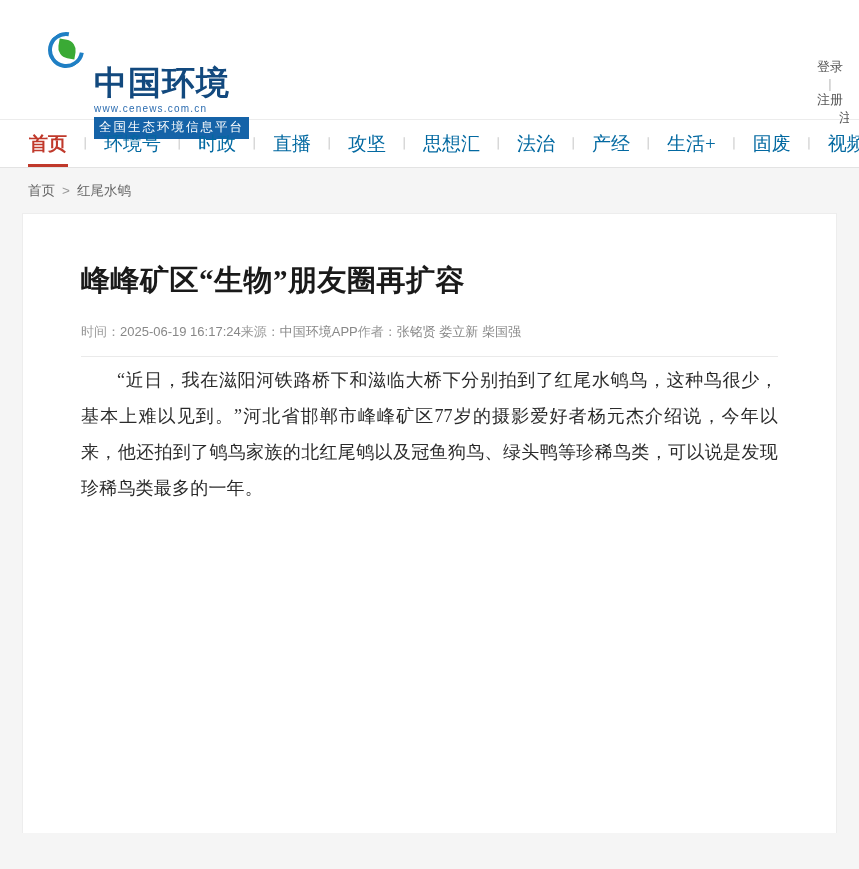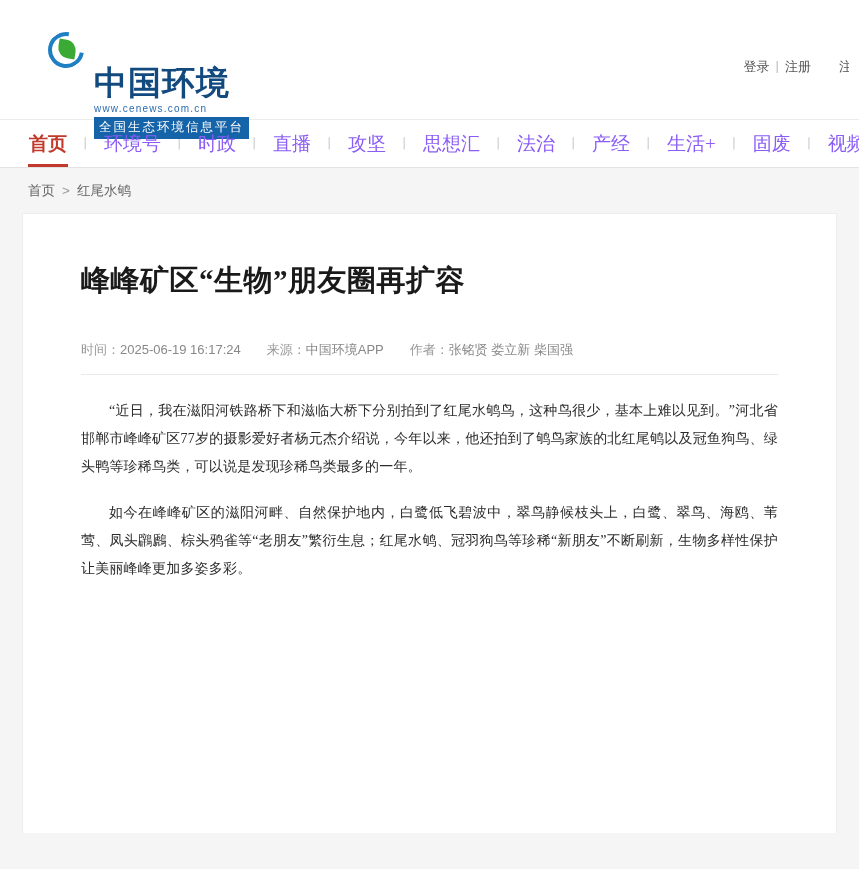--- a/index.html
+++ b/index.html
@@ -73,23 +73,24 @@
     letter-spacing: 2px;
     padding: 2px 5px 3px 5px;
     display: inline-block;
     width: fit-content;
     font-family: Liberation Serif, serif;
   }
   .header-right {
     position: absolute;
     right: 10px; top: 58px;
     display: flex;
-    align-items: flex-start;
+    align-items: center;
     font-size: 13px;
     color: #555;
+    flex-direction: column;
   }
   .header-right a {
     color: #555; text-decoration: none;
   }
   .header-right .sep { margin: 0 6px; color: #bbb; }
   .header-right .cut {
     margin-left: 28px;
     color: #555;
     overflow: hidden;
     width: 10px;
@@ -103,21 +104,21 @@
     display: flex;
     align-items: center;
     padding-left: 28px;
     background: #fff;
     overflow: hidden;
     white-space: nowrap;
   }
   .nav-item {
     font-family: "Liberation Serif", serif;
     font-size: 19px;
-    color: #8b5cf6;
+    color: #0369a1;
     padding: 0 1px;
     position: relative;
     cursor: pointer;
     line-height: 47px;
   }
   .nav-item.active { color: #c0392b; font-weight: bold; }
   .nav-item.active::after {
     content: "";
     position: absolute;
     left: 0; right: 0; bottom: 0;
@@ -154,37 +155,36 @@
     min-height: 620px;
     border: 1px solid #ededed;
     border-bottom: none;
   }
   .article-title {
     font-family: "Liberation Serif", serif;
     font-size: 29px;
     font-weight: bold;
     color: #1a1a1a;
     line-height: 1.4;
-    margin: 0 0 40px 0;
+    margin: 0 0 22px 0;
     letter-spacing: 0.5px;
   }
   .meta {
     font-size: 13px;
     color: #888;
     padding-bottom: 15px;
     border-bottom: 1px solid #eaeaea;
     display: flex;
-    gap: 26px;
     align-items: flex-end;
   }
   .meta span.lbl { color: #999; }
   .body-text {
-    margin-top: 22px;
-    font-family: "Liberation Serif", serif;
-    font-size: 14px;
+    margin-top: 5px;
+    font-family: "Liberation Serif", serif;
+    font-size: 18px;
     color: #2b2b2b;
     line-height: 2.0;
     letter-spacing: 0.2px;
   }
   .body-text p {
     margin: 0 0 18px 0;
     text-indent: 2em;
     text-align: justify;
   }
 </style>
@@ -253,18 +253,17 @@
         </div>
         <div>
           <span class="lbl">来源：</span><span>中国环境APP</span>
         </div>
         <div>
           <span class="lbl">作者：</span><span>张铭贤 娄立新 柴国强</span>
         </div>
       </div>
       <div class="body-text">
         <p>“近日，我在滋阳河铁路桥下和滋临大桥下分别拍到了红尾水鸲鸟，这种鸟很少，基本上难以见到。”河北省邯郸市峰峰矿区77岁的摄影爱好者杨元杰介绍说，今年以来，他还拍到了鸲鸟家族的北红尾鸲以及冠鱼狗鸟、绿头鸭等珍稀鸟类，可以说是发现珍稀鸟类最多的一年。</p>
-        <p>如今在峰峰矿区的滋阳河畔、自然保护地内，白鹭低飞碧波中，翠鸟静候枝头上，白鹭、翠鸟、海鸥、苇莺、凤头鸊鷉、棕头鸦雀等“老朋友”繁衍生息；红尾水鸲、冠羽狗鸟等珍稀“新朋友”不断刷新，生物多样性保护让美丽峰峰更加多姿多彩。</p>
       </div>
     </div>
   </div>
 
 </div>
 
 </body></html>

